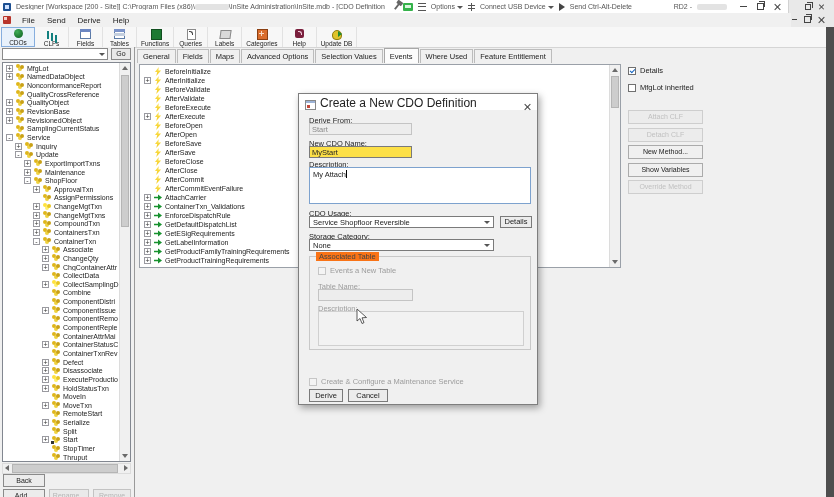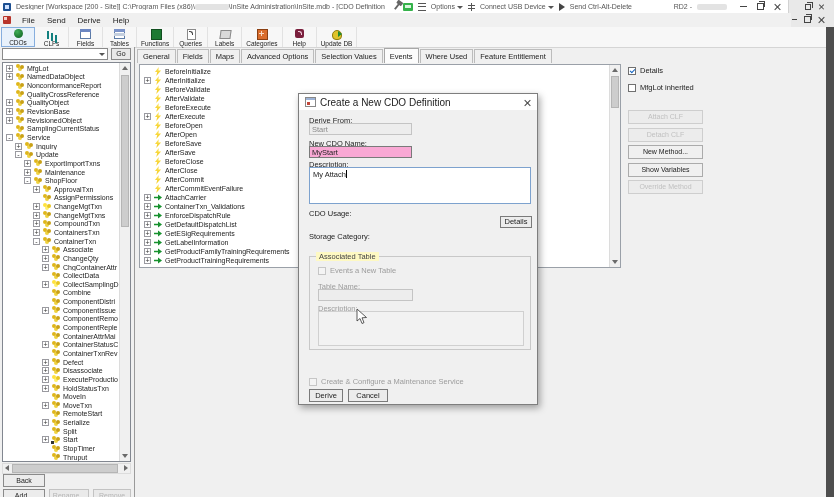--- a/index.html
+++ b/index.html
@@ -103,34 +103,34 @@
   
   .rp-checks{position:absolute;left:628px;top:66px;display:flex;flex-direction:column;gap:8px;font-size:7.5px}
   .rp-check{display:flex;align-items:center;gap:4px}
   .cb{width:8px;height:8px;border:1px solid #707070;background:#fff;position:relative;box-sizing:border-box}
   .cb.is-checked::after{content:"";position:absolute;left:1px;top:1px;width:4px;height:2px;border-left:1.5px solid #1464c0;border-bottom:1.5px solid #1464c0;transform:rotate(-45deg)}
   .rp-buttons{position:absolute;left:628px;top:110px;display:flex;flex-direction:column;gap:3.5px}
   .rp-btn{width:75px;height:14px;font-size:7px;line-height:12px;text-align:center;background:#f0f0f0;border:1px solid #ababab;box-sizing:border-box;color:#222}
   .rp-btn.is-disabled{color:#c0c0c0;border-color:#cecece;background:#ececec}
   
   .dialog{position:absolute;left:298px;top:93px;width:240px;height:312px;background:#f0f0f0;border:1px solid #7e7e7e;box-shadow:2px 3px 7px rgba(0,0,0,.35);box-sizing:border-box;font-size:7.5px;z-index:10}
-  .dlg-title{position:absolute;left:0;top:0;right:0;height:16px;background:#fff;display:flex;align-items:center;gap:4px;padding:0 6px;font-size:10px;box-sizing:border-box}
+  .dlg-title{position:absolute;left:0;top:0;right:0;height:16px;background:#fff;display:flex;align-items:flex-end;gap:4px;padding:0 6px;font-size:12px;box-sizing:border-box}
   .dlg-ic{width:9px;height:8px;border:1px solid #888;background:#fff;position:relative}
   .dlg-ic::before{content:"";position:absolute;left:0;right:0;top:0;height:2px;background:#9db3d6}
   .dlg-ic::after{content:"";position:absolute;left:1px;bottom:1px;width:3px;height:3px;background:#c2483a}
   .dlg-close{margin-left:auto}
   .dlg-label{position:absolute;left:10px;color:#222}
-  .dlg-input{position:absolute;left:10px;background:#f9a8d4;border:1px solid #7a7a7a;font-size:7.5px;padding:1px 2px;box-sizing:border-box;font-family:"Liberation Sans",sans-serif}
+  .dlg-input{position:absolute;left:10px;background:#fde047;border:1px solid #7a7a7a;font-size:7.5px;padding:1px 2px;box-sizing:border-box;font-family:"Liberation Sans",sans-serif}
   .dlg-input.is-disabled{background:#ededed;border-color:#c4c4c4;color:#8a8a8a}
   .dlg-select{position:absolute;left:10px;background:#fff;border:1px solid #7a7a7a;display:flex;align-items:center;padding:0 12px 0 3px;box-sizing:border-box;white-space:nowrap;overflow:hidden}
   .dlg-select .dd-caret{position:absolute;right:3px;top:4px}
   .dlg-textarea{position:absolute;left:10px;background:#fff;border:1px solid #7da2ce;box-sizing:border-box;padding:2px 3px}
   .caret-bar{display:inline-block;width:1px;height:8px;background:#000;vertical-align:-1px}
   .groupbox{position:absolute;left:10px;border:1px solid #c8c8c8;box-sizing:border-box}
-  .group-legend{position:absolute;left:6px;top:-5px;background:#fef9c3;padding:0 3px;color:#444}
+  .group-legend{position:absolute;left:6px;top:-5px;background:#f97316;padding:0 3px;color:#444}
   .dlg-check{position:absolute;display:flex;align-items:center;gap:4px;color:#9c9c9c}
   .cb.is-disabled{border-color:#c6c6c6;background:#f4f4f4}
   .dlg-btn{position:absolute;height:13px;font-size:7.5px;line-height:11px;text-align:center;background:#ececec;border:1px solid #7a7a7a;box-sizing:border-box}
   .txt-muted{color:#9c9c9c}
   
   .edge-right{position:absolute;right:0;top:27px;width:8px;bottom:0;background:#4e4e4e}
   .cursor{position:absolute;left:356px;top:308px;z-index:20}
 </style>
 </head>
 <body>
@@ -647,23 +647,31 @@
     <span class="dlg-label" style="top:22px">Derive From:</span>
     <span class="dlg-input is-disabled" style="top:29px;width:103px;height:12px">Start</span>
 
     <span class="dlg-label" style="top:45px">New CDO Name:</span>
     <span class="dlg-input" style="top:52px;width:103px;height:12px">MyStart</span>
 
     <span class="dlg-label" style="top:66px">Description:</span>
     <div class="dlg-textarea" style="top:73px;width:222px;height:37px"><span>My Attach</span><span class="caret-bar"></span></div>
 
     <span class="dlg-label" style="top:115px">CDO Usage:</span>
+    <div class="dlg-select" style="top:122px;width:185px;height:12px">
+        <span>Service Shopfloor Reversible</span>
+        <span class="dd-caret"></span>
+      </div>
     <span class="dlg-btn" style="left:201px;top:122px;width:32px;height:12px;line-height:10px">Details</span>
 
     <span class="dlg-label" style="top:138px">Storage Category:</span>
+    <div class="dlg-select" style="top:145px;width:185px;height:12px">
+        <span>None</span>
+        <span class="dd-caret"></span>
+      </div>
 
     <div class="groupbox" style="top:162px;width:222px;height:94px">
       <span class="group-legend">Associated Table</span>
       <div class="dlg-check" style="left:8px;top:9px">
         <span class="cb is-disabled"></span>
         <span>Events a New Table</span>
       </div>
       <span class="dlg-label txt-muted" style="left:8px;top:25px">Table Name:</span>
       <span class="dlg-input is-disabled" style="left:8px;top:32px;width:95px;height:12px"></span>
       <span class="dlg-label txt-muted" style="left:8px;top:47px">Description:</span>

